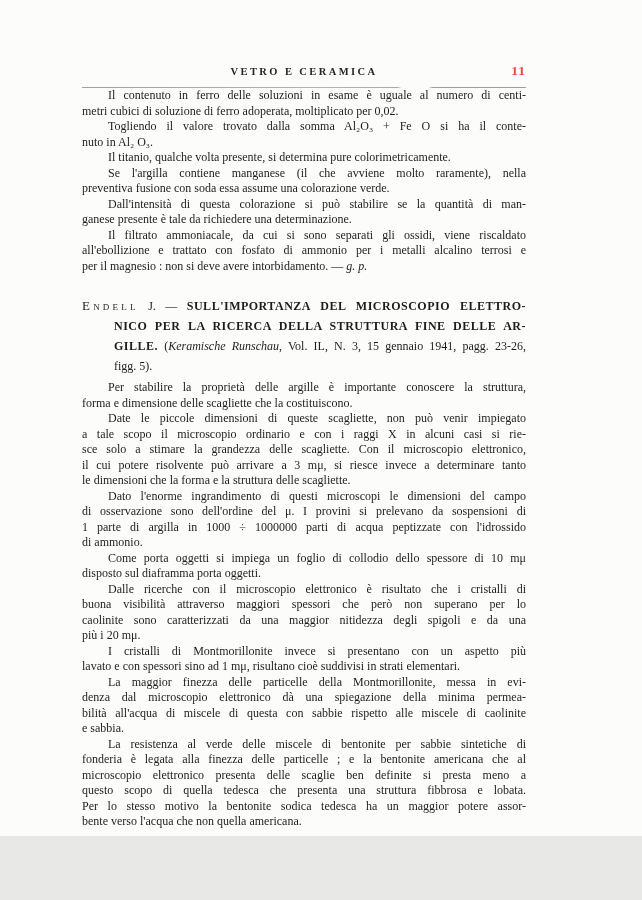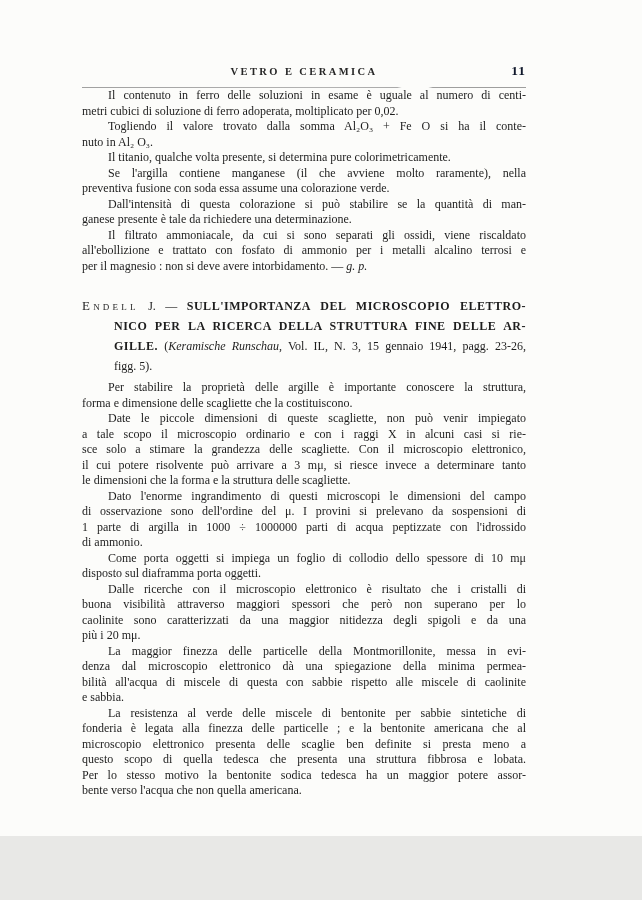--- a/index.html
+++ b/index.html
@@ -28,21 +28,21 @@
     font-weight: bold;
     font-size: 10.5px;
     letter-spacing: 2.4px;
     color: #262626;
   }
   .pagenum {
     position: absolute; right: 0; top: -3px;
     font-weight: bold;
     font-size: 13.5px;
     letter-spacing: 1px;
-    color: #0f172a;
+    color: #ef4444;
   }
   .rule {
     height: 1px;
     margin-top: 7px;
     background: linear-gradient(to right,
       #909090 0%, #a6a6a6 55%, #9a9a9a 71%,
       rgba(160,160,160,0) 72%, rgba(160,160,160,0) 78%,
       #8d8d8d 79%, #8d8d8d 100%);
     opacity: 0.85;
   }
@@ -135,20 +135,24 @@
           <div class="tline">Come porta oggetti si impiega un foglio di collodio dello spessore di 10 mμ</div>
           <div class="tline">disposto sul diaframma porta oggetti.</div>
         </div>
       <div class="para">
           <div class="tline">Dalle ricerche con il microscopio elettronico è risultato che i cristalli di</div>
           <div class="tline">buona visibilità attraverso maggiori spessori che però non superano per lo</div>
           <div class="tline">caolinite sono caratterizzati da una maggior nitidezza degli spigoli e da una</div>
           <div class="tline">più i 20 mμ.</div>
         </div>
       <div class="para">
+          <div class="tline">I cristalli di Montmorillonite invece si presentano con un aspetto più</div>
+          <div class="tline">lavato e con spessori sino ad 1 mμ, risultano cioè suddivisi in strati elementari.</div>
+        </div>
+      <div class="para">
           <div class="tline">La maggior finezza delle particelle della Montmorillonite, messa in evi-</div>
           <div class="tline">denza dal microscopio elettronico dà una spiegazione della minima permea-</div>
           <div class="tline">bilità all'acqua di miscele di questa con sabbie rispetto alle miscele di caolinite</div>
           <div class="tline">e sabbia.</div>
         </div>
       <div class="para">
           <div class="tline">La resistenza al verde delle miscele di bentonite per sabbie sintetiche di</div>
           <div class="tline">fonderia è legata alla finezza delle particelle ; e la bentonite americana che al</div>
           <div class="tline">microscopio elettronico presenta delle scaglie ben definite si presta meno a</div>
           <div class="tline">questo scopo di quella tedesca che presenta una struttura fibbrosa e lobata.</div>

